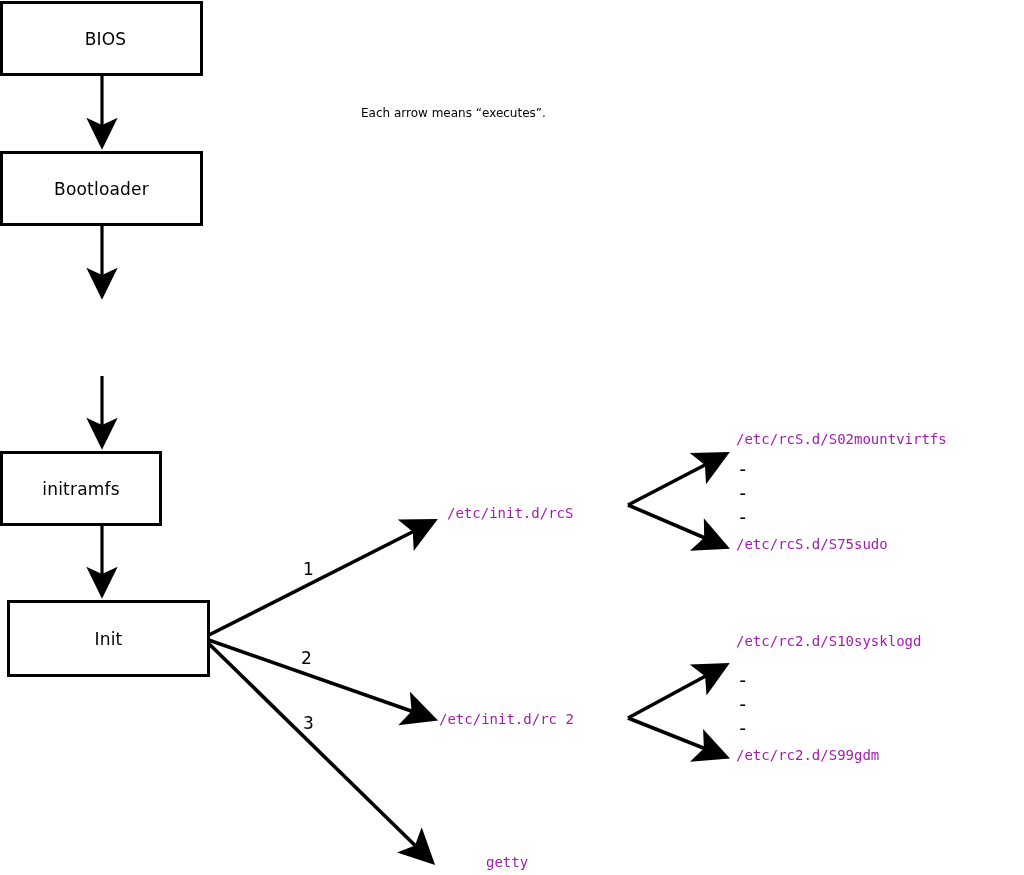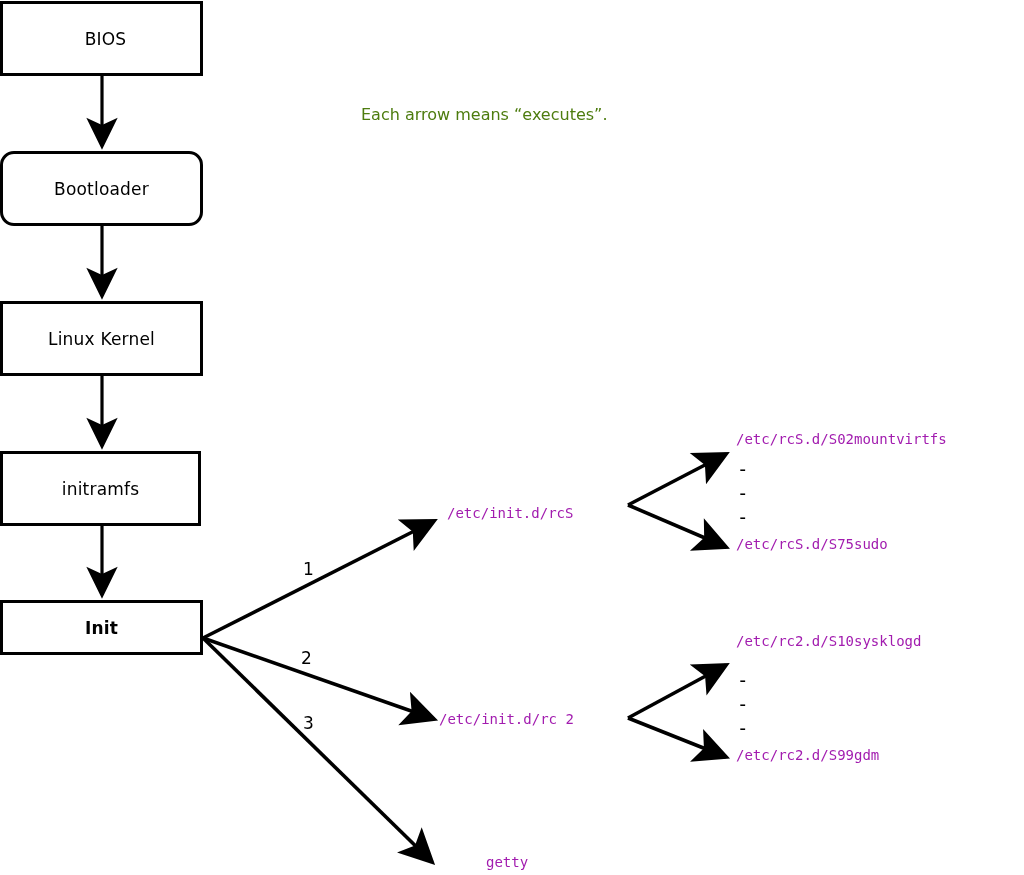--- a/index.html
+++ b/index.html
@@ -51,22 +51,22 @@
   .num-label {
     position: absolute;
     font-family: "DejaVu Sans", sans-serif;
     font-size: 17px;
     color: #000000;
     line-height: 1;
   }
   .note-label {
     position: absolute;
     font-family: "DejaVu Sans", sans-serif;
-    font-size: 16px;
-    color: #4d7c0f;
+    font-size: 12px;
+    color: #000000;
     white-space: nowrap;
     line-height: 1;
   }
   .dash-mark {
     position: absolute;
     font-family: "DejaVu Sans Mono", monospace;
     font-size: 19px;
     color: #000000;
     line-height: 1;
   }
@@ -104,33 +104,30 @@
     <g stroke="#000000" stroke-width="3.6" fill="none" marker-end="url(#ah)">
       <line x1="628" y1="718" x2="726" y2="665"></line>
       <line x1="628" y1="718" x2="726" y2="757"></line>
     </g>
   </svg>
 
   <div class="node-box" style="left:0px; top:1px; width:203px; height:75px;padding-left:8px;">
     <span class="node-label">BIOS</span>
   </div>
 
-  <div class="node-box" style="left:0px; top:151px; width:203px; height:75px;border-radius:14px;">
+  <div class="node-box" style="left:0px; top:151px; width:203px; height:75px;">
     <span class="node-label">Bootloader</span>
   </div>
 
-  <div class="node-box" style="left:0px; top:301px; width:203px; height:75px;">
-    <span class="node-label">Linux Kernel</span>
-  </div>
 
-  <div class="node-box" style="left:0px; top:451px; width:201px; height:75px;">
+  <div class="node-box" style="left:0px; top:451px; width:162px; height:75px;">
     <span class="node-label">initramfs</span>
   </div>
 
-  <div class="node-box" style="left:0px; top:600px; width:203px; height:55px;font-weight:bold;">
+  <div class="node-box" style="left:7px; top:600px; width:203px; height:77px;">
     <span class="node-label">Init</span>
   </div>
 
   <div class="note-label" style="left:361px; top:107px;">Each arrow means “executes”.</div>
 
   <div class="num-label" style="left:303px; top:561px;">1</div>
   <div class="num-label" style="left:301px; top:650px;">2</div>
   <div class="num-label" style="left:303px; top:715px;">3</div>
 
   <div class="mono-label" style="left:447px; top:506px;">/etc/init.d/rcS</div>

